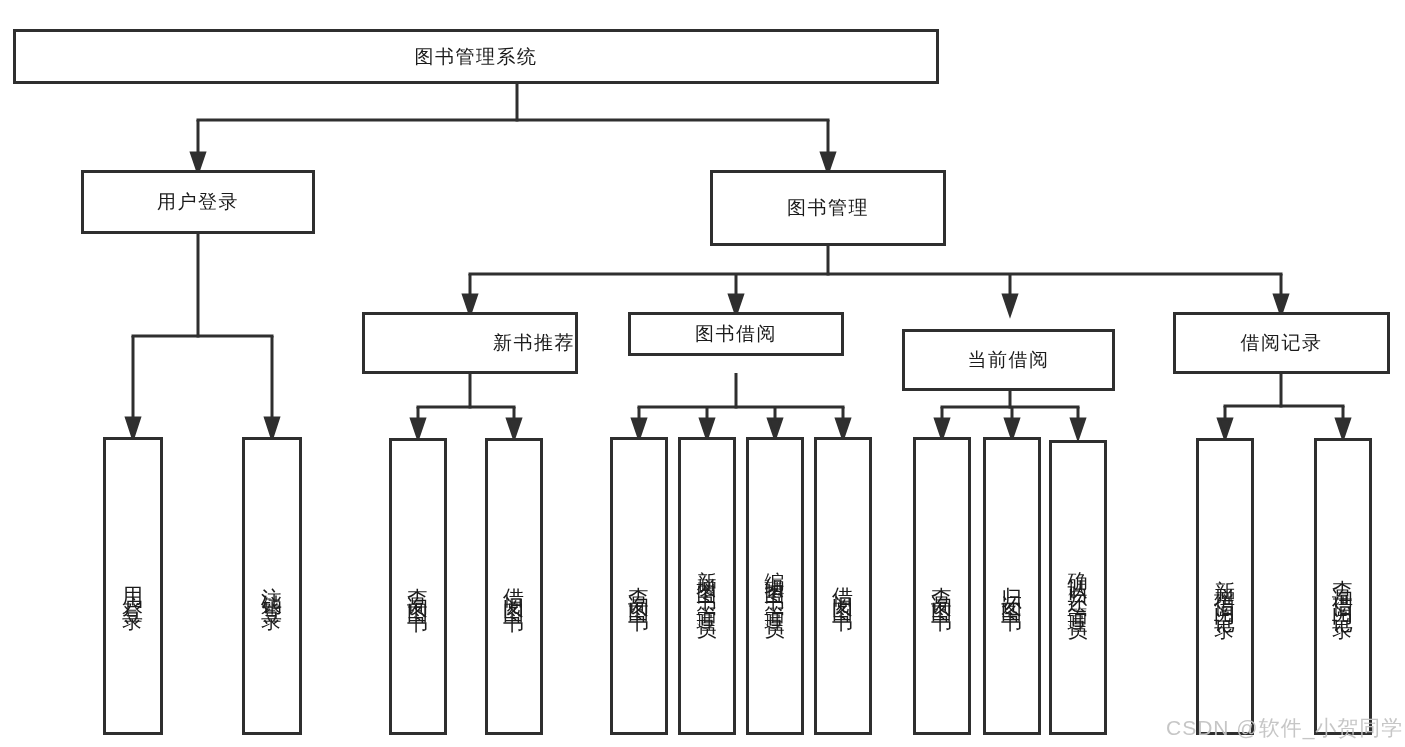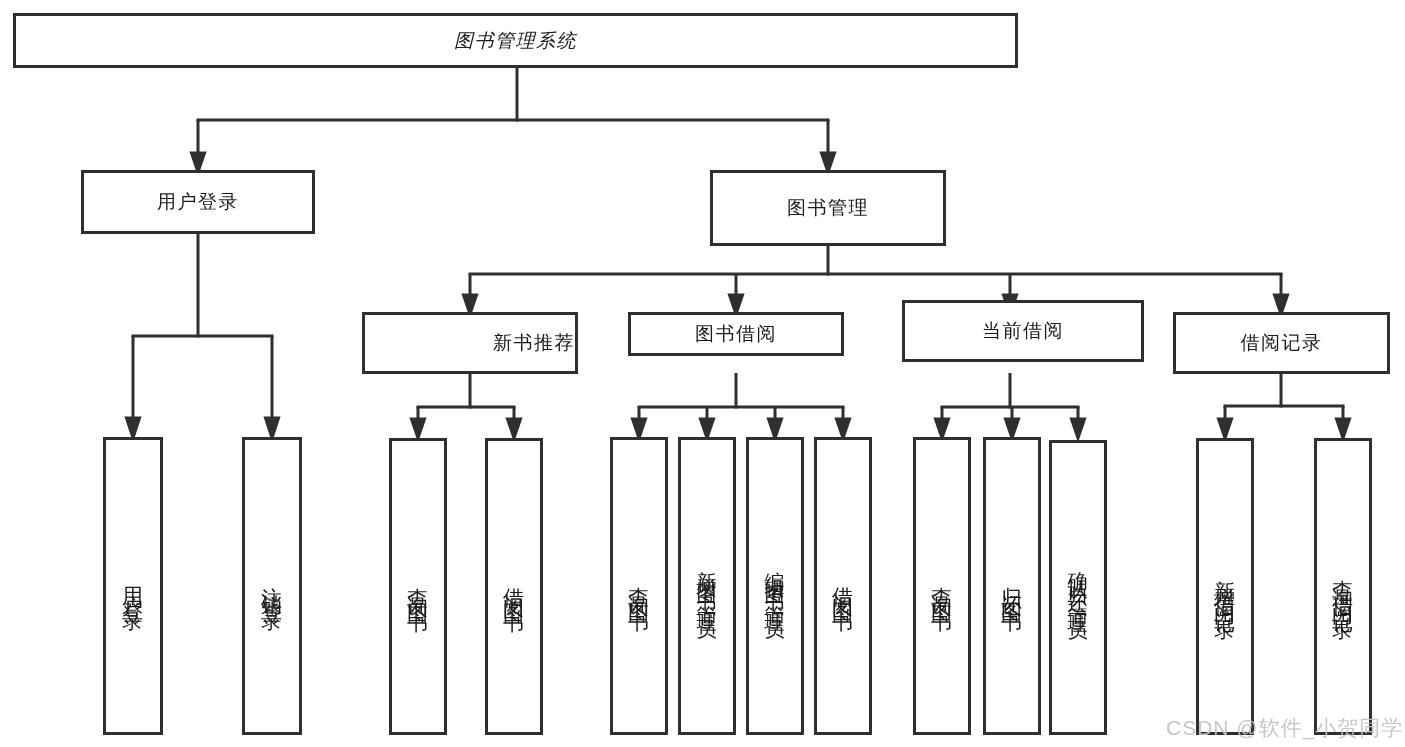--- a/index.html
+++ b/index.html
@@ -118,38 +118,38 @@
     <polygon points="1071.5,419 1084.5,419 1078,438"></polygon>
 
     <line x1="1281" y1="373" x2="1281" y2="407.5"></line>
     <line x1="1223.5" y1="406" x2="1344.5" y2="406"></line>
     <line x1="1225" y1="406" x2="1225" y2="420"></line>
     <polygon points="1218.5,419 1231.5,419 1225,438"></polygon>
     <line x1="1343" y1="406" x2="1343" y2="420"></line>
     <polygon points="1336.5,419 1349.5,419 1343,438"></polygon>
   </svg>
 
-  <div class="node h" style="left:13px; top:13px; width:1005px; height:55px;font-style:italic;">
+  <div class="node h" style="left:13px; top:29px; width:926px; height:55px;">
     <span>图书管理系统</span>
   </div>
 
   <div class="node h" style="left:81px; top:170px; width:234px; height:64px;">
     <span>用户登录</span>
   </div>
   <div class="node h" style="left:710px; top:170px; width:236px; height:76px;">
     <span>图书管理</span>
   </div>
 
   <div class="node h" style="left:362px; top:312px; width:216px; height:62px;justify-content:flex-end;">
     <span>新书推荐</span>
   </div>
   <div class="node h" style="left:628px; top:312px; width:216px; height:44px;">
     <span>图书借阅</span>
   </div>
-  <div class="node h" style="left:902px; top:300px; width:242px; height:62px;font-family:Liberation Serif, serif;">
+  <div class="node h" style="left:902px; top:329px; width:213px; height:62px;font-family:Liberation Serif, serif;">
     <span>当前借阅</span>
   </div>
   <div class="node h" style="left:1173px; top:312px; width:217px; height:62px;">
     <span>借阅记录</span>
   </div>
 
   <div class="node v" style="left:103px; top:437px; width:60px; height:298px;">
     <span>用户登录</span>
   </div>
   <div class="node v" style="left:242px; top:437px; width:60px; height:298px;">

